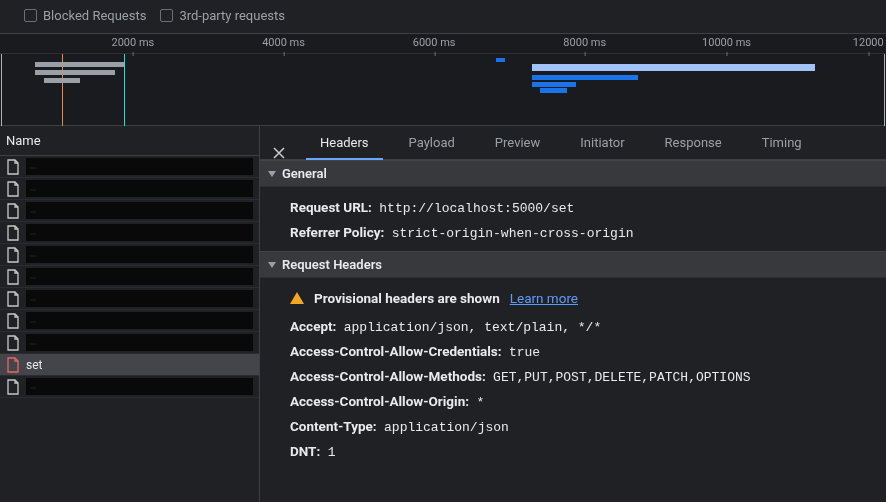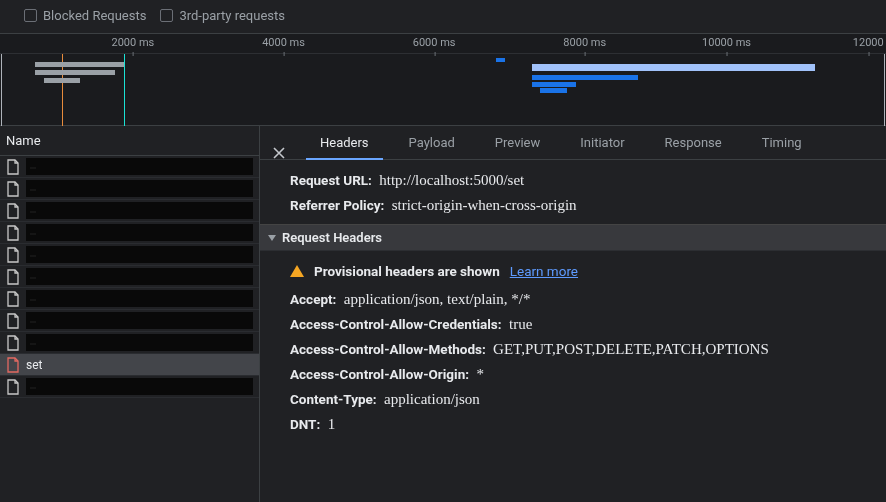--- a/index.html
+++ b/index.html
@@ -115,21 +115,21 @@
     background:#38393d;
     border-top:1px solid #444;
     border-bottom:1px solid #2c2e32;
     padding:5px 8px;
     font-size:13px; font-weight:600; color:var(--text);
   }
   .tri { width:0;height:0;border-left:4px solid transparent;border-right:4px solid transparent;border-top:6px solid var(--text-dim);}
   .sec-body { padding:8px 12px 6px 30px; font-size:13.5px; }
   .kv { padding:4px 0; }
   .k {font-weight:700; color:var(--text);}
-  .v {font-family:Liberation Serif, serif; font-size:15px; color:var(--text); margin-left:4px;}
+  .v {font-family:Liberation Mono, monospace; font-size:13px; color:var(--text); margin-left:4px;}
   .prov-row { display:flex; align-items:center; gap:10px; padding:4px 0 8px 0;}
   .warn-ico {
     width:0;height:0;border-left:7px solid transparent;border-right:7px solid transparent;border-bottom:12px solid var(--warn);
     position:relative;
   }
   .prov-text { font-weight:700; color:var(--text);}
   .link { color:var(--link); text-decoration:underline;}
 </style>
 </head>
 <body>
@@ -299,20 +299,24 @@
       <div class="tab active">Headers</div>
       <div class="tab">Payload</div>
       <div class="tab">Preview</div>
       <div class="tab">Initiator</div>
       <div class="tab">Response</div>
       <div class="tab">Timing</div>
     </div>
 
     <div class="sections">
 
+      <div class="sec-hdr">
+        <span class="tri"></span>
+        <span>General</span>
+      </div>
       <div class="sec-body">
         <div class="kv">
           <span class="k">Request URL:</span>
           <span class="v">http://localhost:5000/set</span>
         </div>
         <div class="kv">
           <span class="k">Referrer Policy:</span>
           <span class="v">strict-origin-when-cross-origin</span>
         </div>
       </div>

